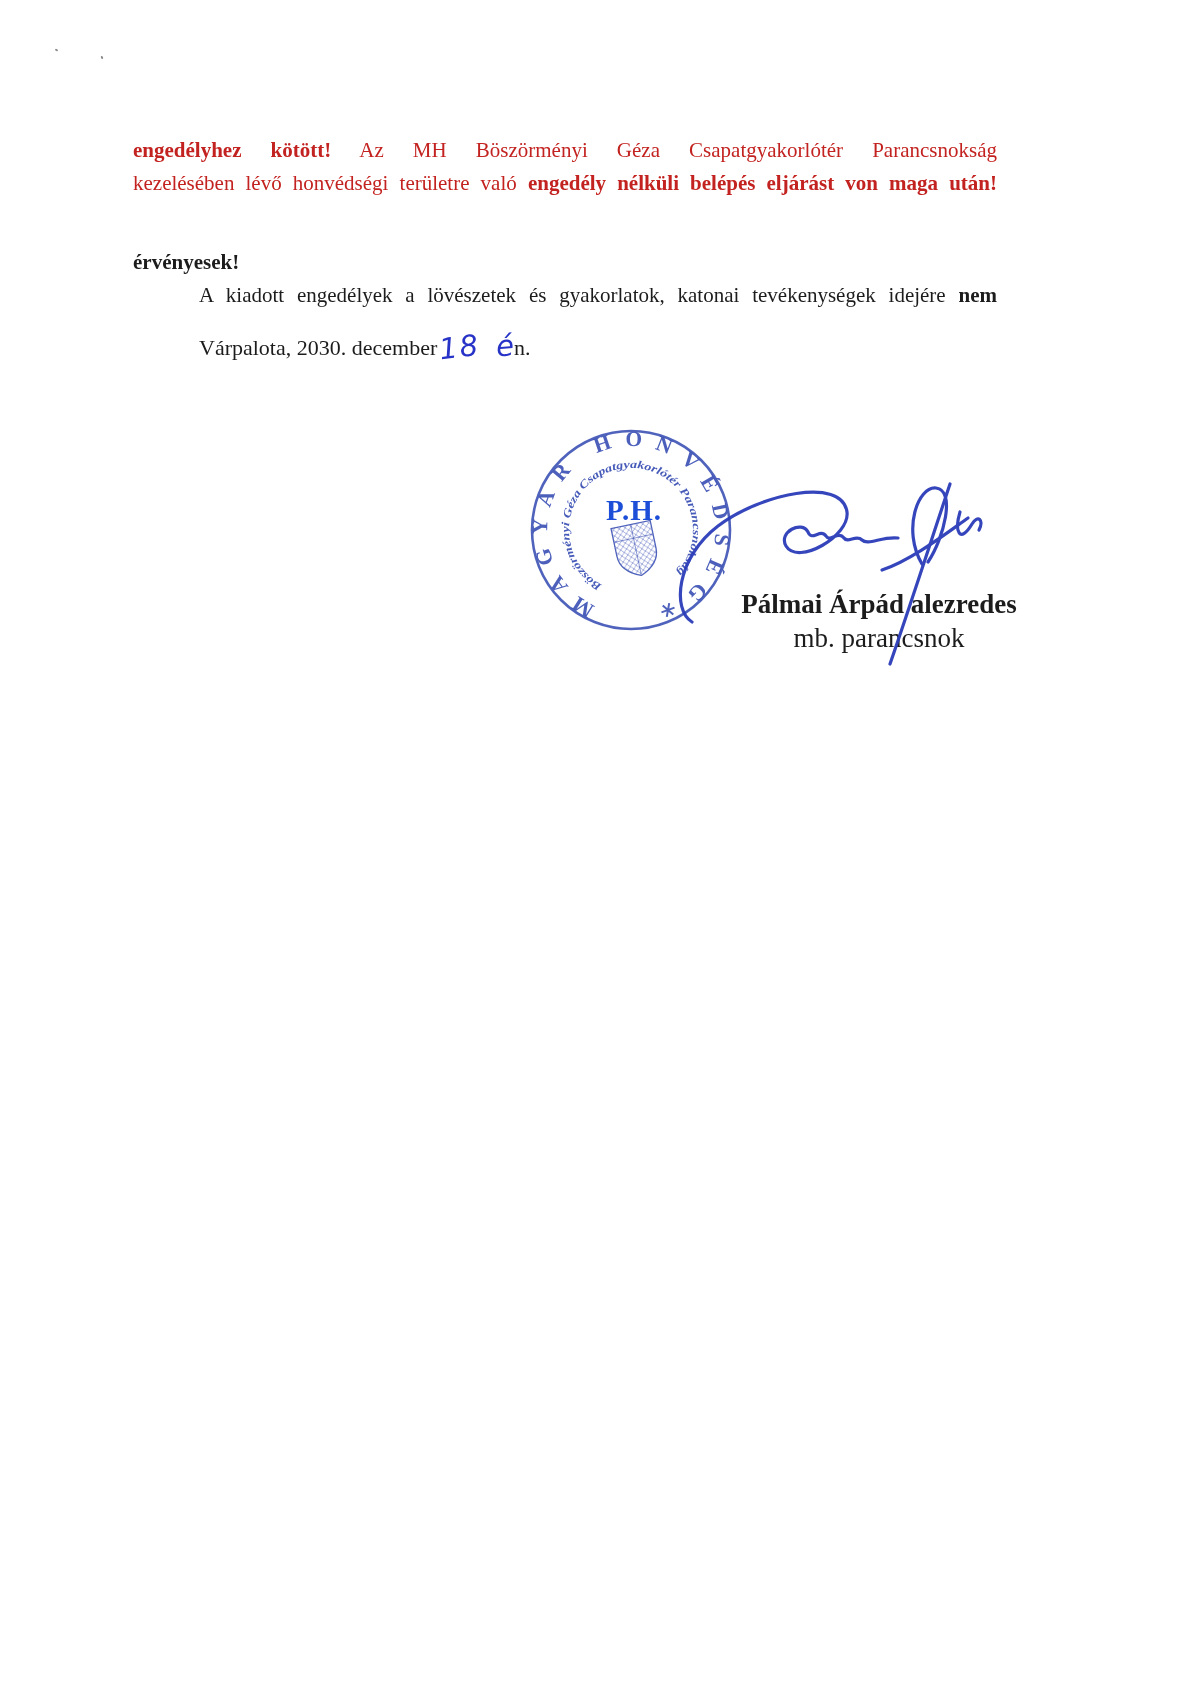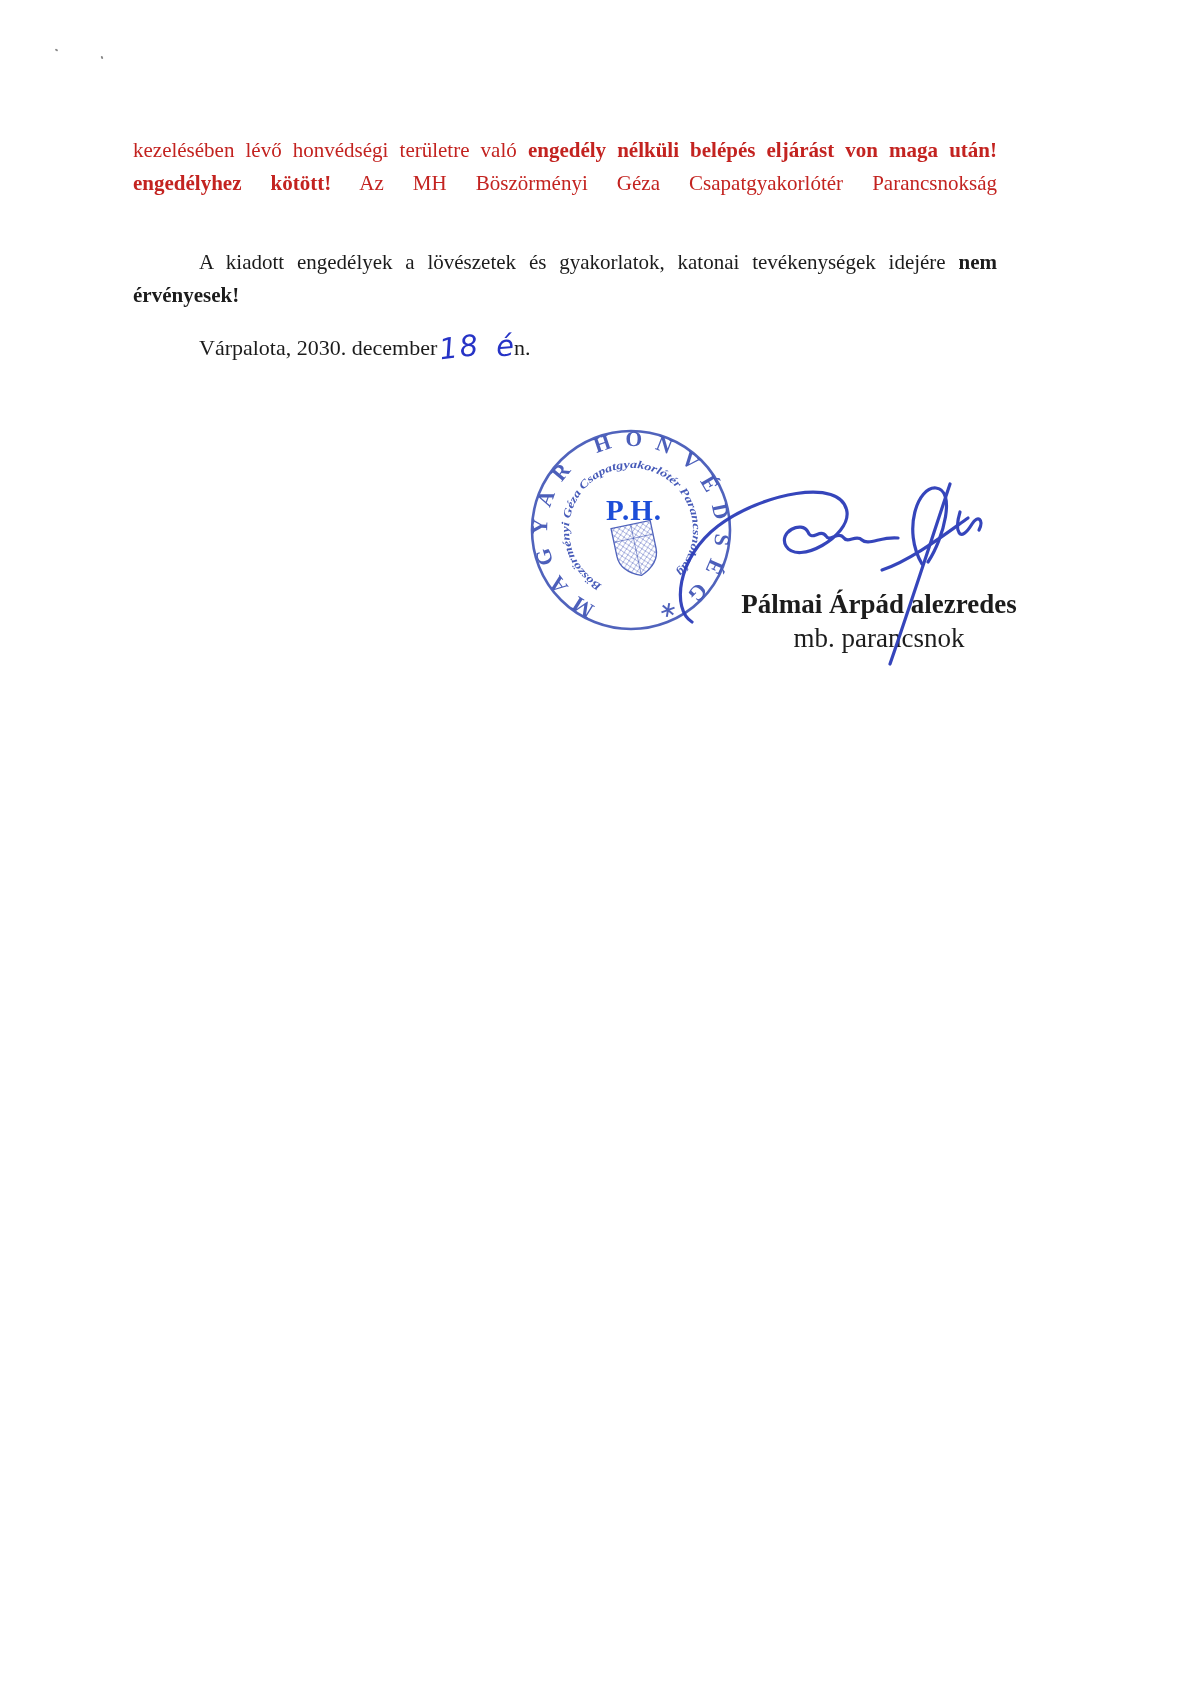--- a/index.html
+++ b/index.html
@@ -64,27 +64,27 @@
   .signer .name{font-size:27px;font-weight:bold;line-height:32px;}
   .signer .title{font-size:27px;line-height:32px;margin-top:2px;}
 </style>
 </head>
 <body>
 
 <div class="speck" style="left:55px;top:49px;width:3px;height:2px;transform:rotate(30deg)"></div>
 <div class="speck" style="left:101px;top:56px;width:2px;height:3px;transform:rotate(-20deg)"></div>
 
 <div class="abs para red" style="top:134px;">
+  <div class="line"><span class="b">engedélyhez kötött!</span><span> Az MH Böszörményi Géza Csapatgyakorlótér Parancsnokság</span></div>
   <div class="line"><span>kezelésében lévő honvédségi területre való </span><span class="b">engedély nélküli belépés eljárást von maga után!</span></div>
-  <div class="line"><span class="b">engedélyhez kötött!</span><span> Az MH Böszörményi Géza Csapatgyakorlótér Parancsnokság</span></div>
 </div>
 
 <div class="abs para" style="top:246px;">
+  <div class="line left"><span class="b">érvényesek!</span></div>
   <div class="line"><span class="indent"></span><span>A kiadott engedélyek a lövészetek és gyakorlatok, katonai tevékenységek idejére </span><span class="b">nem</span></div>
-  <div class="line left"><span class="b">érvényesek!</span></div>
 </div>
 
 <div class="abs date-line" style="top:329px;">
   <span class="indent"></span><span>Várpalota, 2030. december</span><span class="hand day">18</span><span class="hand suffix">é</span><span>n.</span>
 </div>
 
 <svg class="abs stamp-svg" width="230" height="230" viewBox="0 0 230 230">
   <defs>
     <path id="outerArc" d="M 75.5 188 A 84 84 0 1 1 149 187" fill="none"></path>
     <path id="innerArc" d="M 82 166.7 A 62 62 0 1 1 140 166.7" fill="none"></path>

